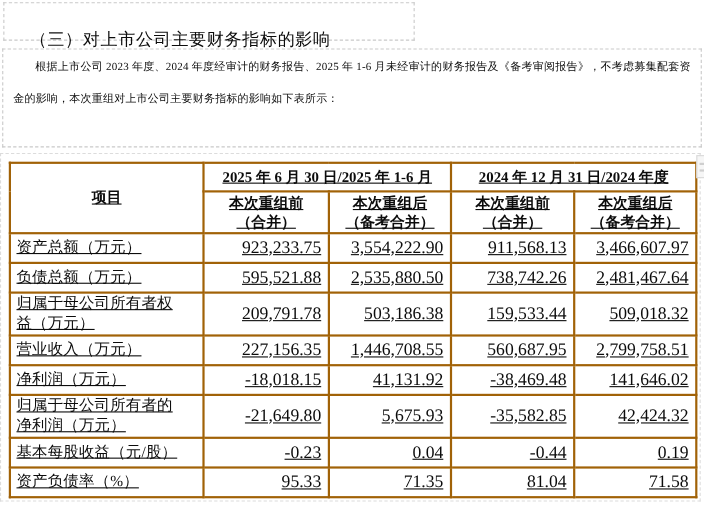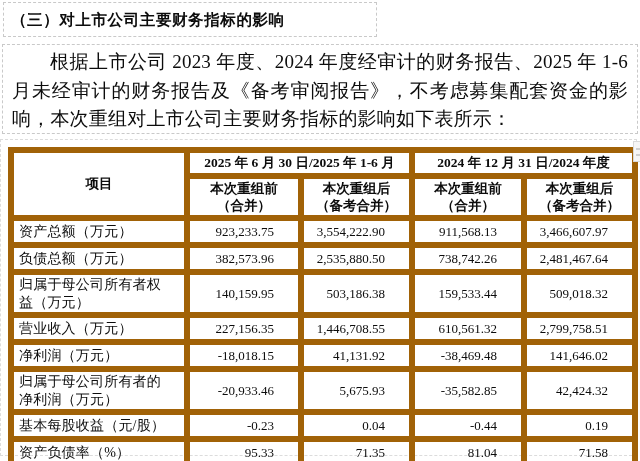--- a/index.html
+++ b/index.html
@@ -15,40 +15,40 @@
 
   
   .heading-box {
     position: absolute;
     left: 3px; top: 2px;
     width: 374px; height: 35px;
     border: 1px dashed #c9c9c9;
     box-sizing: border-box;
   }
   .heading {
-    margin: 0;
+    margin: 16px;
     padding: 7px 0 0 7px;
     font-size: 15.5px;
-    font-weight: bold;
+    font-weight: normal;
     letter-spacing: 0.6px;
     white-space: nowrap;
   }
 
   
   .para-box {
     position: absolute;
     left: 2px; top: 44px;
     width: 636px; height: 90px;
     border: 1px dashed #c9c9c9;
     box-sizing: border-box;
   }
   .para {
     margin: 0;
     padding: 3px 9px 0 9px;
-    font-size: 19px;
+    font-size: 10px;
     line-height: 28.5px;
     text-align: justify;
     text-indent: 2em;
     letter-spacing: 0.2px;
   }
 
   
   .table-region {
     position: absolute;
     left: 0px; top: 139px;
@@ -59,24 +59,25 @@
 
   
   .fin-table {
     position: absolute;
     left: 8px; top: 147px;
     width: 624px;
     border-collapse: collapse;
     table-layout: fixed;
   }
   .fin-table th, .fin-table td {
-    border: 6px solid #a16207;
+    border: 2px solid #a16207;
     padding: 1px 4px;
     overflow: hidden;
     box-sizing: border-box;
+    text-decoration: underline;
   }
   .fin-table thead th {
     font-weight: bold;
     text-align: center;
     vertical-align: middle;
     font-size: 13.5px;
   }
   tr.group-row { height: 26px; }
   tr.sub-row { height: 37px; }
   tr.single-row { height: 27px; }
@@ -88,22 +89,22 @@
     vertical-align: middle;
     font-size: 14px;
     line-height: 17.5px;
     padding-left: 5px;
     padding-right: 15px;
     letter-spacing: 0.2px;
   }
   .fin-table tbody td {
     text-align: right;
     vertical-align: middle;
-    font-size: 13px;
-    padding-right: 24px;
+    font-size: 16px;
+    padding-right: 6px;
     white-space: nowrap;
   }
 
   
   .edge-artifact {
     position: absolute;
     left: 633px; top: 141px;
     width: 12px; height: 21px;
     border: 1px solid #d9d9d9;
     background:
@@ -164,49 +165,49 @@
     <tbody>
       <tr class="single-row">
         <th>资产总额（万元）</th>
         <td>923,233.75</td>
         <td>3,554,222.90</td>
         <td>911,568.13</td>
         <td>3,466,607.97</td>
       </tr>
       <tr class="single-row">
         <th>负债总额（万元）</th>
-        <td>382,573.96</td>
+        <td>595,521.88</td>
         <td>2,535,880.50</td>
         <td>738,742.26</td>
         <td>2,481,467.64</td>
       </tr>
       <tr class="double-row">
         <th>归属于母公司所有者权益（万元）</th>
-        <td>140,159.95</td>
+        <td>209,791.78</td>
         <td>503,186.38</td>
         <td>159,533.44</td>
         <td>509,018.32</td>
       </tr>
       <tr class="single-row">
         <th>营业收入（万元）</th>
         <td>227,156.35</td>
         <td>1,446,708.55</td>
-        <td>610,561.32</td>
+        <td>560,687.95</td>
         <td>2,799,758.51</td>
       </tr>
       <tr class="single-row">
         <th>净利润（万元）</th>
         <td>-18,018.15</td>
         <td>41,131.92</td>
         <td>-38,469.48</td>
         <td>141,646.02</td>
       </tr>
       <tr class="double-row">
         <th>归属于母公司所有者的净利润（万元）</th>
-        <td>-20,933.46</td>
+        <td>-21,649.80</td>
         <td>5,675.93</td>
         <td>-35,582.85</td>
         <td>42,424.32</td>
       </tr>
       <tr class="single-row">
         <th>基本每股收益（元/股）</th>
         <td>-0.23</td>
         <td>0.04</td>
         <td>-0.44</td>
         <td>0.19</td>

